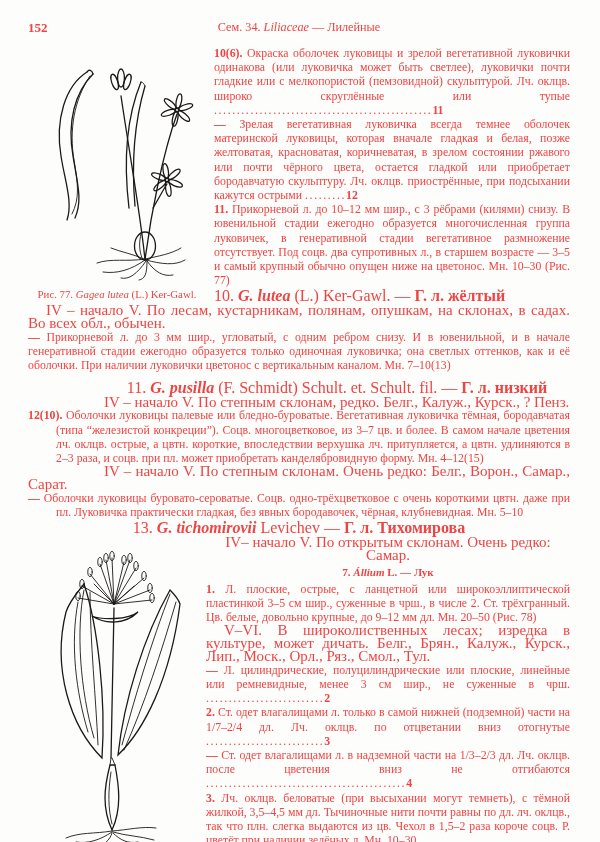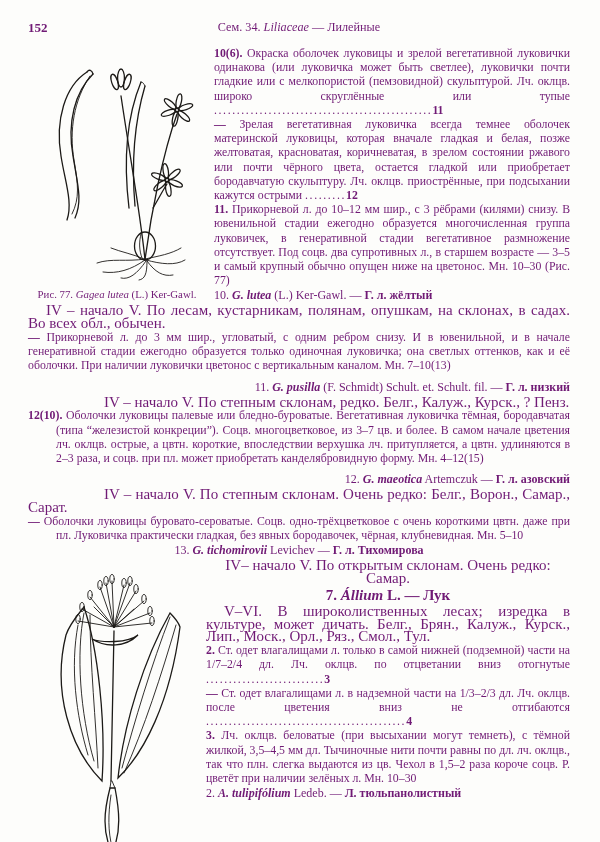--- a/index.html
+++ b/index.html
@@ -1,38 +1,38 @@
 <!DOCTYPE html>
 <html><head>
 <meta charset="utf-8">
 <style>
   html,body{margin:0;padding:0;background:#ffffff;}
   .page{
-    position:relative;width:600px;height:842px;background:#fdfdfb;color:#701a75;
+    position:relative;width:600px;height:842px;background:#fdfdfb;color:#ef4444;
     font-family:"Liberation Serif", serif;overflow:hidden;
   }
   .header{position:relative;padding:20px 30px 4px 28px;height:18px;}
   .pageno{position:absolute;left:28px;top:20px;font-weight:bold;font-size:13px;}
   .running{display:block;text-align:center;font-size:12.2px;}
   .running i{font-style:italic;}
   .flow{padding:4px 30px 0 28px;text-align:justify;font-size:11.8px;line-height:14.2px;}
   p{margin:0;}
   p.key{margin:0;}
   p.key.hang{padding-left:28px;text-indent:-28px;}
   .lead{font-weight:bold;}
   .ref{font-weight:bold;margin-top:32px;}
   .dots{letter-spacing:1.6px;}
-  h2,h3{margin:0;font-weight:normal;font-size:12px;line-height:15px;}
+  h2,h3{margin:0;font-weight:normal;font-size:16px;line-height:15px;}
   .species{margin:1px 0;}
   .species.indent{padding-left:38px;text-align:left;}
-  .species.indent-wide{padding-left:76px;text-align:right;margin-top:7px;}
+  .species.indent-wide{padding-left:76px;text-align:center;margin-top:7px;}
   .species.center{text-align:center;}
   .latin{font-style:italic;font-weight:bold;}
   .rus{font-weight:bold;}
-  .genus{text-align:center;font-weight:bold;font-size:15px;margin:3px 0 2px 0;}
+  .genus{text-align:center;font-weight:bold;font-size:11px;margin:3px 0 2px 0;}
   .genus .latin{font-weight:bold;}
   p.habitat{font-size:15px;line-height:12.8px;text-indent:18px;text-align:justify;}
   p.habitat.ind-wide{text-indent:76px;}
   p.habitat.center{text-align:center;text-indent:0;}
   figure{margin:0;}
   .fig77{float:left;width:178px;margin:2px 8px 2px 0;text-align:center;}
   .fig78{float:left;width:168px;margin:4px 10px 2px 0;text-align:center;}
   figcaption{font-size:10.8px;margin-top:1px;text-align:center;}
   figcaption i{font-style:italic;}
   svg{display:block;margin:0 auto;}
@@ -110,21 +110,20 @@
     <p class="habitat">IV – начало V. По лесам, кустарникам, полянам, опушкам, на склонах, в садах. Во всех обл., обычен.</p>
 
     <p class="key"><span class="lead">—</span><span> Прикорневой л. до 3 мм шир., угловатый, с одним ребром снизу. И в ювенильной, и в начале генеративной стадии ежегодно образуется только одиночная луковичка; она светлых оттенков, как и её оболочки. При наличии луковички цветонос с вертикальным каналом. Мн. 7–10(13)</span></p>
 
     <h3 class="species indent-wide"><span>11. </span><span class="latin">G. pusilla</span><span> (F. Schmidt) Schult. et. Schult. fil. — </span><span class="rus">Г. л. низкий</span></h3>
 
     <p class="habitat ind-wide">IV – начало V. По степным склонам, редко. Белг., Калуж., Курск., ? Пенз.</p>
 
     <p class="key hang"><span class="lead">12(10).</span><span> Оболочки луковицы палевые или бледно-буроватые. Вегетативная луковичка тёмная, бородавчатая (типа “железистой конкреции”). Соцв. многоцветковое, из 3–7 цв. и более. В самом начале цветения лч. оклцв. острые, а цвтн. короткие, впоследствии верхушка лч. притупляется, а цвтн. удлиняются в 2–3 раза, и соцв. при пл. может приобретать канделябровидную форму. Мн. 4–12(15)</span></p>
 
-    <h3 class="species indent-wide"><span>12. </span><span class="latin">G. maeotica</span><span> Artemczuk — </span><span class="rus">Г. л. азовский</span></h3>
 
     <p class="habitat ind-wide">IV – начало V. По степным склонам. Очень редко: Белг., Ворон., Самар., Сарат.</p>
 
     <p class="key hang"><span class="lead">—</span><span> Оболочки луковицы буровато-сероватые. Соцв. одно-трёхцветковое с очень короткими цвтн. даже при пл. Луковичка практически гладкая, без явных бородавочек, чёрная, клубневидная. Мн. 5–10</span></p>
 
     <h3 class="species center"><span>13. </span><span class="latin">G. tichomirovii</span><span> Levichev — </span><span class="rus">Г. л. Тихомирова</span></h3>
 
     <figure class="fig78">
       <svg width="160" height="304" viewBox="0 0 160 304">
         <g class="art">
@@ -178,24 +177,26 @@
           </g>
         </g>
       </svg>
 
     </figure>
 
     <p class="habitat center">IV– начало V. По открытым склонам. Очень редко: Самар.</p>
 
     <h2 class="genus"><span>7. </span><span class="latin">Állium</span><span> L. — </span><span class="rus">Лук</span></h2>
 
+    <p class="key"><span class="lead">1.</span><span> Л. плоские, острые, с ланцетной или широкоэллиптической пластинкой 3–5 см шир., суженные в чрш., в числе 2. Ст. трёхгранный. Цв. белые, довольно крупные, до 9–12 мм дл. Мн. 20–50 (Рис. 78)</span></p>
 
 
     <p class="habitat">V–VI. В широколиственных лесах; изредка в культуре, может дичать. Белг., Брян., Калуж., Курск., Лип., Моск., Орл., Ряз., Смол., Тул.</p>
 
+    <p class="key"><span class="lead">—</span><span> Л. цилиндрические, полуцилиндрические или плоские, линейные или ремневидные, менее 3 см шир., не суженные в чрш. </span><span class="dots">..........................</span><span class="ref">2</span></p>
 
     <p class="key"><span class="lead">2.</span><span> Ст. одет влагалищами л. только в самой нижней (подземной) части на 1/7–2/4 дл. Лч. оклцв. по отцветании вниз отогнутые </span><span class="dots">..........................</span><span class="ref">3</span></p>
 
     <p class="key"><span class="lead">—</span><span> Ст. одет влагалищами л. в надземной части на 1/3–2/3 дл. Лч. оклцв. после цветения вниз не отгибаются </span><span class="dots">............................................</span><span class="ref">4</span></p>
 
     <p class="key"><span class="lead">3.</span><span> Лч. оклцв. беловатые (при высыхании могут темнеть), с тёмной жилкой, 3,5–4,5 мм дл. Тычиночные нити почти равны по дл. лч. оклцв., так что плн. слегка выдаются из цв. Чехол в 1,5–2 раза короче соцв. Р. цветёт при наличии зелёных л. Мн. 10–30</span></p>
 
     <h3 class="species indent"><span>2. </span><span class="latin">A. tulipifólium</span><span> Ledeb. — </span><span class="rus">Л. тюльпанолистный</span></h3>
 
   </div>

